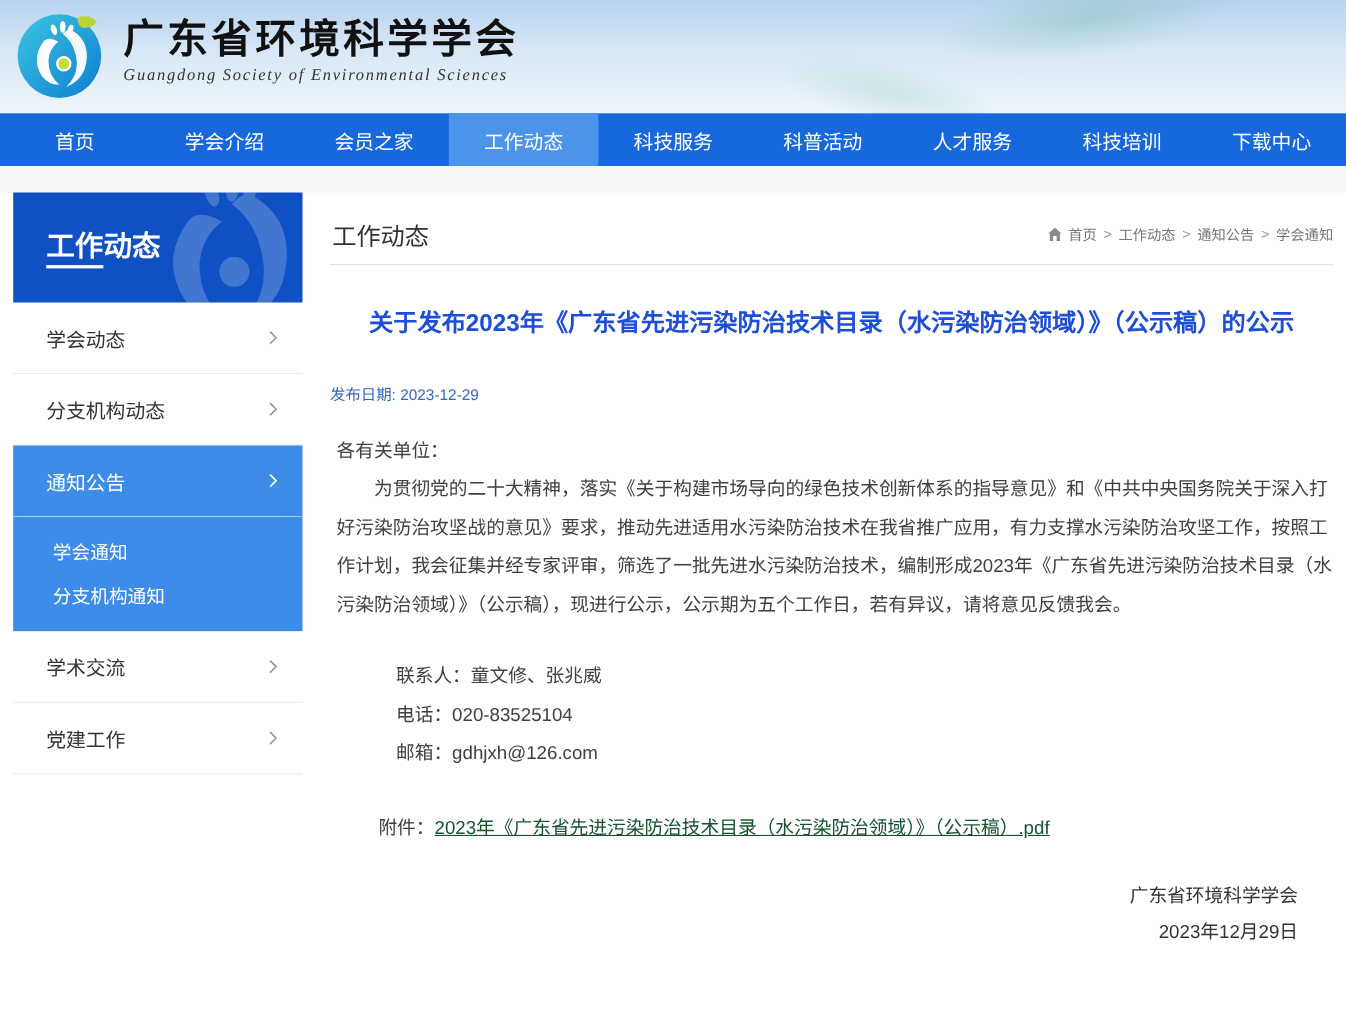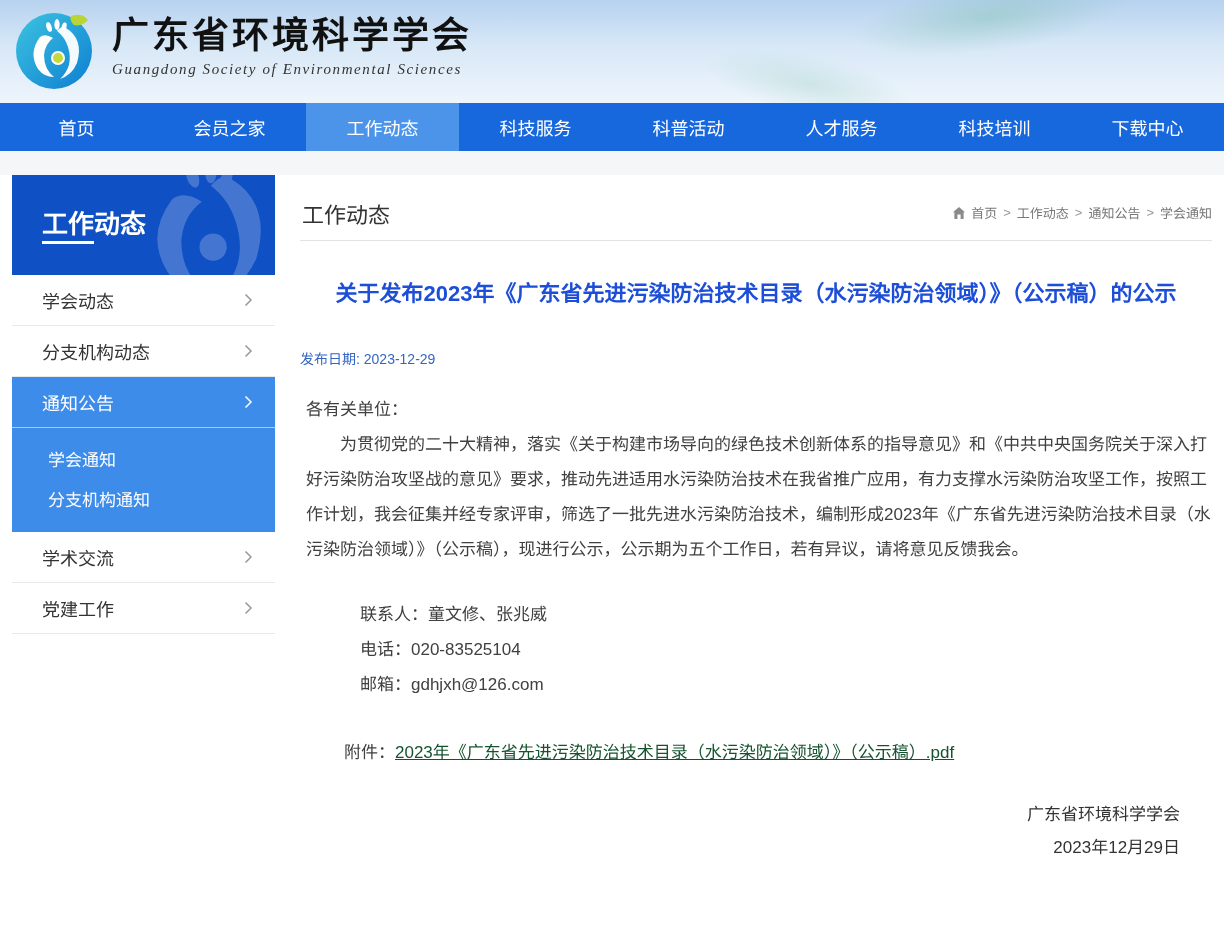--- a/index.html
+++ b/index.html
@@ -35,21 +35,21 @@
   .main-nav{ position:absolute; left:0; top:103px; width:1224px; height:48px; display:flex; }
   .nav-item{ flex:1; display:flex; align-items:center; justify-content:center;
     color:#fff; font-size:18px; cursor:pointer; }
   .gray-strip{ position:absolute; left:0; top:151px; width:1224px; height:24px; background:#f5f6f7; }
   
   .sidebar{ position:absolute; left:12px; top:175px; width:263px; }
   .sidebar-header{ position:relative; height:100px; overflow:hidden; }
   .sidebar-header .watermark{ position:absolute; right:-24px; top:-12px; opacity:.22; }
   .sidebar-title{ position:absolute; left:30px; top:28px; color:#fff; font-size:26px; font-weight:bold; }
   .sidebar-title-underline{ position:absolute; left:30px; top:66px; width:52px; height:3px; background:#fff; }
-  .side-item{ height:51px; background:#fff; border-bottom:1px solid #e9e9e9;
+  .side-item{ height:65px; background:#fff; border-bottom:1px solid #e9e9e9;
     display:flex; align-items:center; justify-content:space-between;
     padding:0 22px 0 30px; font-size:18px; color:#333; cursor:pointer; }
   .side-item .chev svg{ display:block; }
   .side-item.active{ color:#fff; border-bottom:1px solid rgba(255,255,255,.55); }
   .side-submenu{ padding:10px 0 14px 0; }
   .sub-item{ height:40px; display:flex; align-items:center; padding-left:36px;
     color:#fff; font-size:17px; cursor:pointer; }
   
   .main{ position:absolute; left:300px; top:175px; width:912px; }
   .page-header{ height:66px; border-bottom:1px solid #e3e3e3; position:relative; }
@@ -99,20 +99,21 @@
 
   <div class="brand">
     <div class="brand-title">广东省环境科学学会</div>
     <div class="brand-sub">Guangdong Society of Environmental Sciences</div>
   </div>
 
 </div>
 
 <div class="main-nav" style="background: rgb(23, 103, 221);">
   <div class="nav-item">首页</div>
+  <div class="nav-item">学会介绍</div>
   <div class="nav-item">会员之家</div>
   <div class="nav-item active" style="background: rgb(75, 148, 234);">工作动态</div>
   <div class="nav-item">科技服务</div>
   <div class="nav-item">科普活动</div>
   <div class="nav-item">人才服务</div>
   <div class="nav-item">科技培训</div>
   <div class="nav-item">下载中心</div>
 </div>
 <div class="gray-strip"></div>
 

